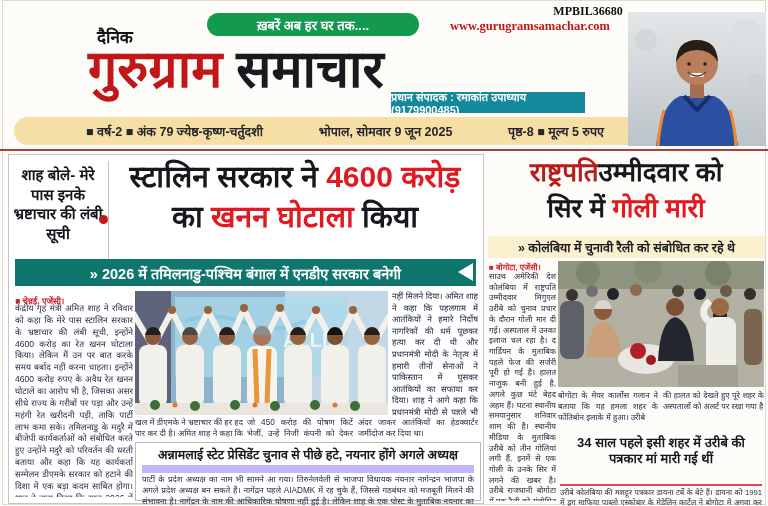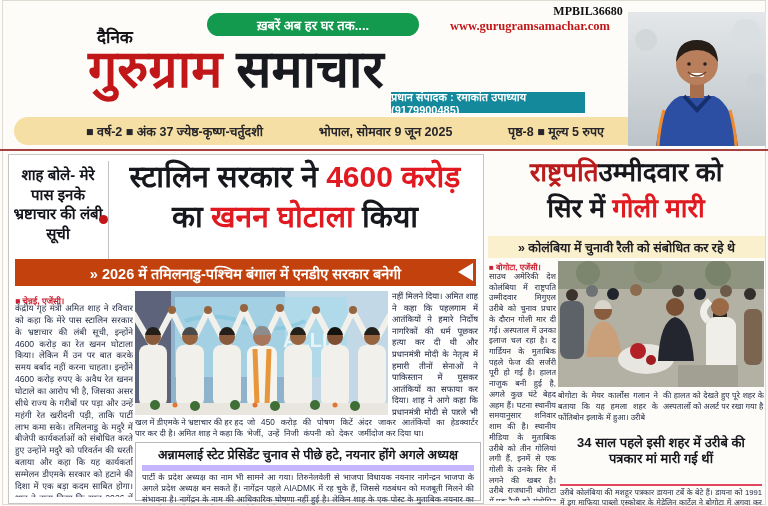--- a/index.html
+++ b/index.html
@@ -29,36 +29,36 @@
 
   
   #lead{left:8px;top:154px;width:474px;height:348px;border:1px solid #c6c6c6;background:#fff;}
   #kicker{left:4px;top:10px;width:90px;font-size:15px;font-weight:800;text-align:center;
           line-height:1.3;color:#14151c;}
   #red-dot{left:90px;top:60px;width:9px;height:9px;border-radius:50%;background:#c11718;}
   #kicker-div{left:99px;top:6px;width:0;height:102px;border-left:1px solid #c2c2c2;}
   #lead-headline{left:100px;top:2px;width:372px;text-align:center;font-weight:800;
           line-height:1.32;font-size:30px;color:#17181d;white-space:nowrap;}
   .hl-red{color:#e01a20;}
-  #lead-subhead{left:6px;top:104px;width:461px;height:27px;background:#c2410c;color:#fff;
+  #lead-subhead{left:6px;top:104px;width:461px;height:27px;background:#0f766e;color:#fff;
           font-size:14.5px;font-weight:bold;display:flex;align-items:center;justify-content:center;}
   #lead-subhead .arrow{position:absolute;right:3px;top:4px;width:0;height:0;
           border-top:9px solid transparent;border-bottom:9px solid transparent;border-right:15px solid #fff;}
   .dateline{font-size:8.6px;font-weight:bold;color:#cc2233;}
   .smalltext{font-size:8.6px;line-height:1.38;text-align:justify;color:#232c44;overflow:hidden;}
   #lead-dateline{left:6px;top:140px;width:118px;}
   #lead-col1{left:6px;top:148px;width:118px;height:194px;}
   #lead-photo{left:126px;top:136px;width:253px;height:124px;overflow:hidden;}
   #lead-col2{left:383px;top:136px;width:86px;height:124px;font-size:8.4px;}
   #cap1{left:126px;top:262px;width:108px;height:23px;font-size:8.2px;}
   #cap2{left:238px;top:262px;width:106px;height:23px;font-size:8.2px;}
   #cap3{left:349px;top:262px;width:120px;height:23px;font-size:8.2px;}
   #lead-box{left:126px;top:287px;width:344px;height:57px;border:1px solid #b9b9b9;background:#fff;}
   #lead-box-head{margin:3px 6px 0 6px;text-align:center;font-size:12.5px;font-weight:800;color:#17181d;
-          white-space:nowrap;overflow:hidden;border-bottom:6px solid #c4b5fd;padding-bottom:2px;}
+          white-space:nowrap;overflow:hidden;border-bottom:8px solid #c4b5fd;padding-bottom:2px;}
   #lead-box-body{margin:2px 6px;font-size:8.2px;line-height:1.32;text-align:justify;color:#232c44;
           height:32px;overflow:hidden;}
 
   
   #story2{left:486px;top:154px;width:280px;height:348px;}
   #s2-headline{left:0;top:0;width:280px;text-align:center;font-weight:800;font-size:26px;
           line-height:1.4;white-space:nowrap;}
   .hl-gray{color:#b91c1c;margin-right:0;}
   #s2-subhead{left:2px;top:82px;width:277px;height:22px;background:#fbf0cd;display:flex;
           align-items:center;justify-content:center;font-size:12.5px;font-weight:bold;color:#1c1c22;}
@@ -84,21 +84,21 @@
   <div class="abs" id="daily">दैनिक</div>
 
   <div class="abs" id="title">
     <span class="t-red">गुरुग्राम</span><span class="t-black">समाचार</span>
   </div>
 
   <div class="abs" id="tagline-pill">ख़बरें अब हर घर तक....</div>
   <div class="abs" id="editor-pill">प्रधान संपादक : रमाकांत उपाध्याय (9179900485)</div>
 
   <div class="abs" id="infobar">
-    <span>■ वर्ष-2 ■ अंक 37 ज्येष्ठ-कृष्ण-चर्तुदशी</span>
+    <span>■ वर्ष-2 ■ अंक 79 ज्येष्ठ-कृष्ण-चर्तुदशी</span>
     <span>भोपाल, सोमवार 9 जून 2025</span>
     <span>पृष्ठ-8 ■ मूल्य 5 रुपए</span>
   </div>
 
   <div class="abs" id="mast-photo">
     <svg width="138" height="134" viewBox="0 0 138 134">
       <defs>
           <linearGradient id="mg" x1="0" y1="0" x2="0" y2="1">
         <stop offset="0" stop-color="#e4e7e9"></stop>
             <stop offset="1" stop-color="#bcc4c9"></stop>

